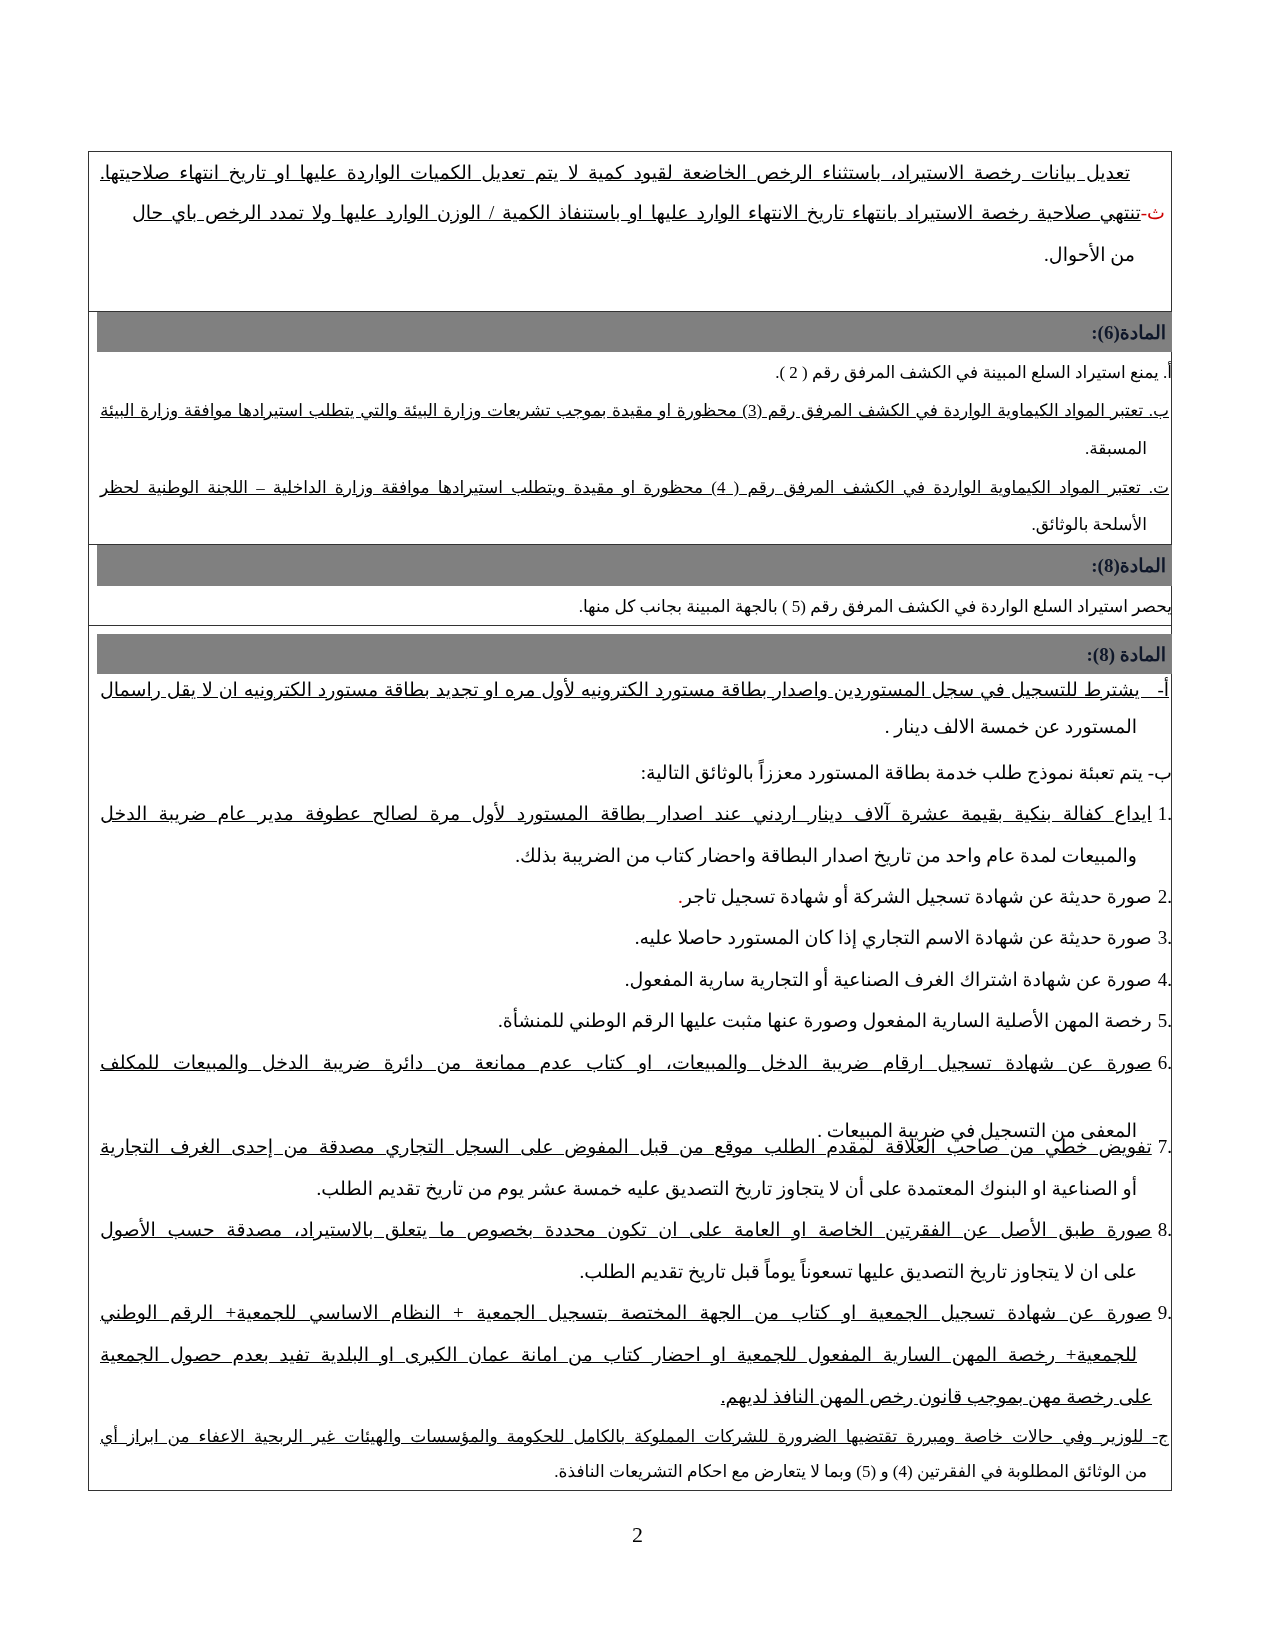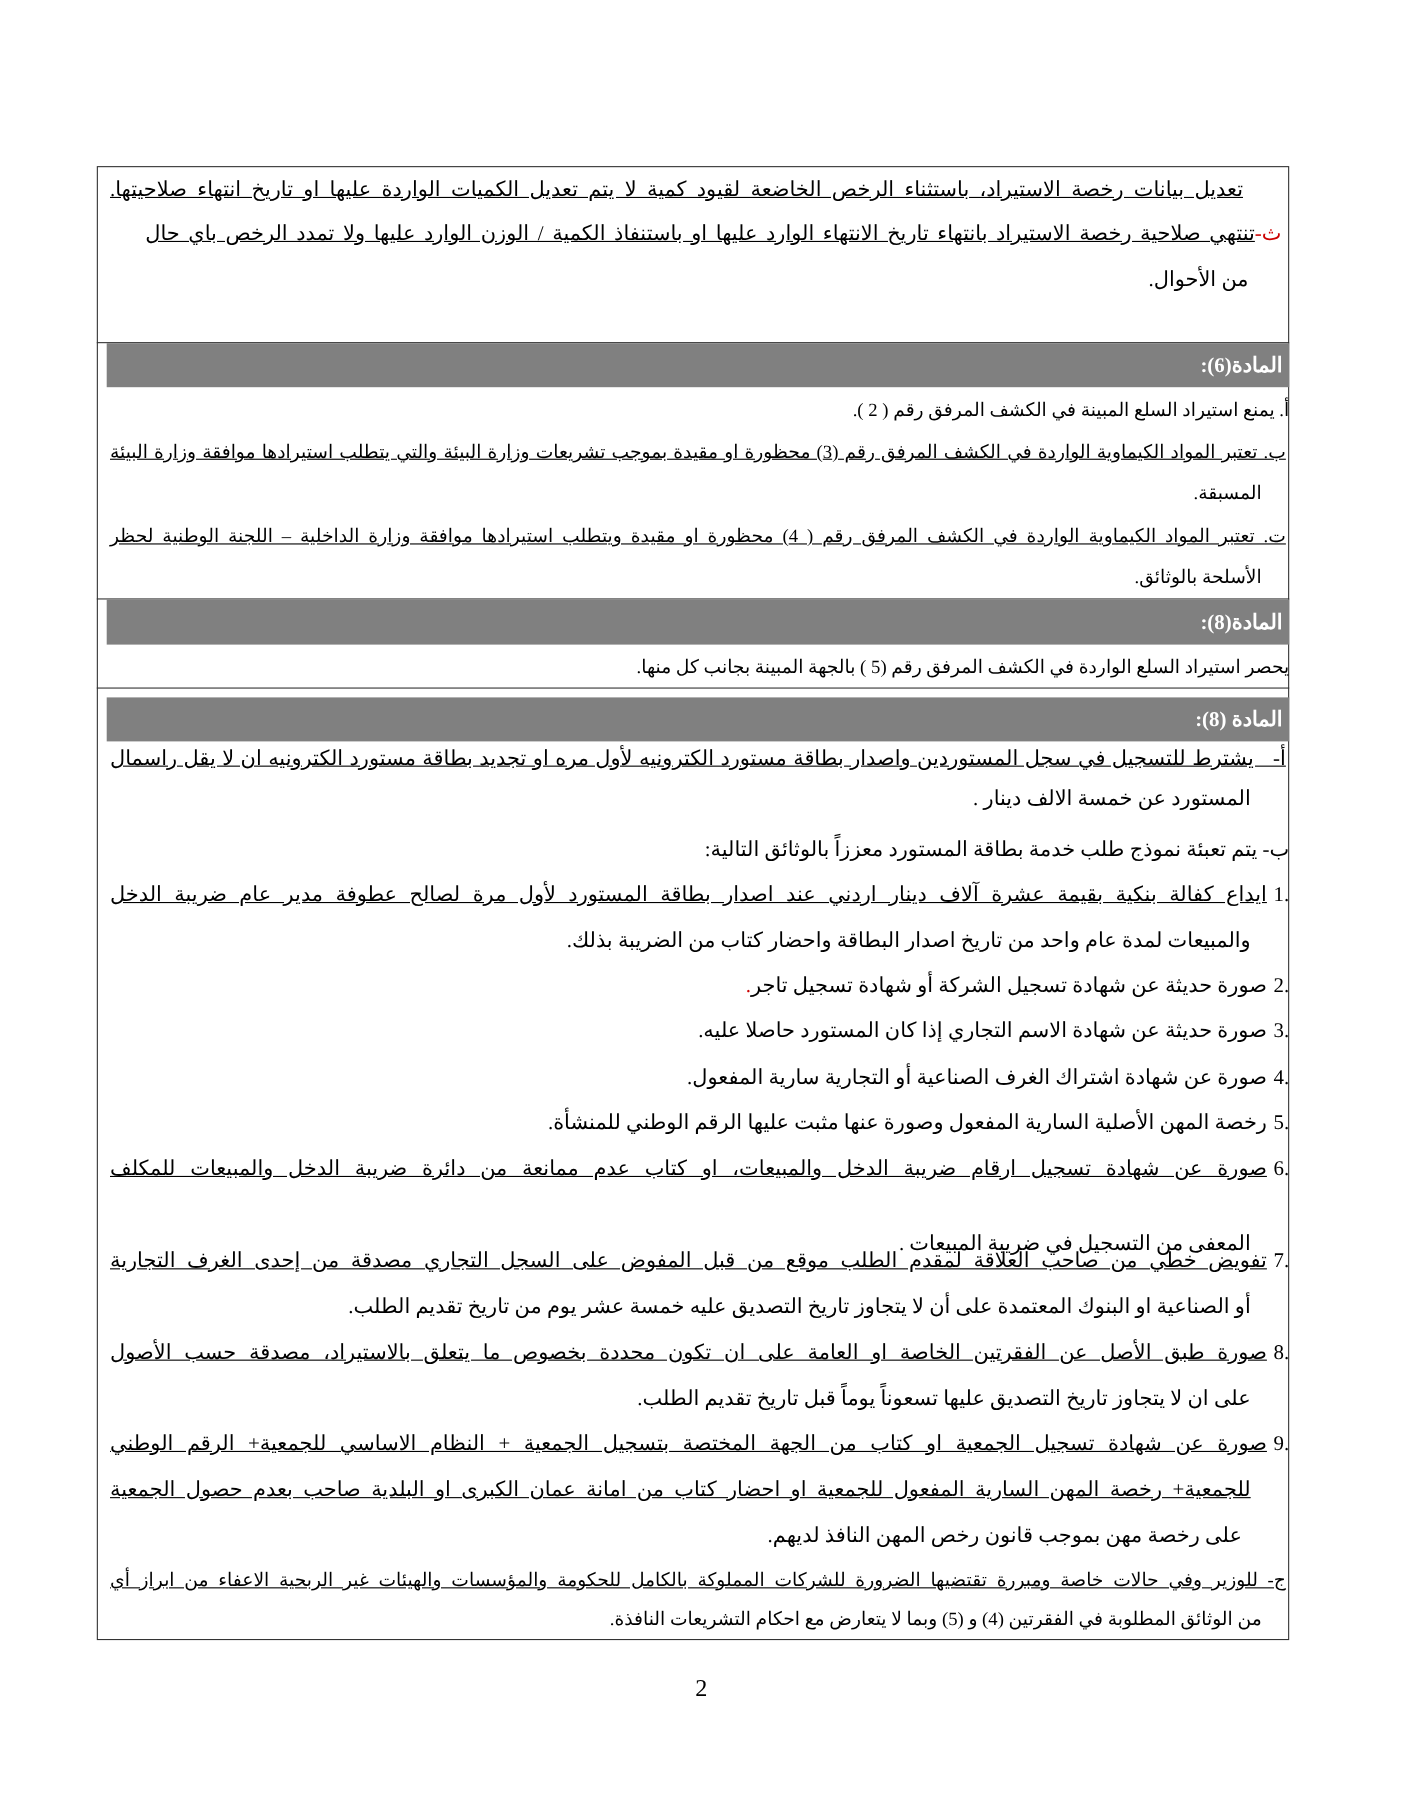--- a/index.html
+++ b/index.html
@@ -3,21 +3,21 @@
 <meta charset="utf-8">
 <style>
   html, body { margin: 0; padding: 0; background: #ffffff; }
   body { width: 1275px; height: 1650px; position: relative; overflow: hidden;
          font-family: "Liberation Serif", "DejaVu Serif", serif; color: #000; }
   .page-box { position: absolute; left: 88px; top: 151px; width: 1084px; height: 1340px;
               border: 1px solid #333; box-sizing: border-box; }
   .hline { position: absolute; left: 88px; width: 1084px; height: 0; border-top: 1px solid #333; }
   .header-bar { position: absolute; left: 97px; width: 1075px; background: #808080;
                 direction: rtl; box-sizing: border-box; padding-right: 6px;
-                font-weight: bold; font-size: 19px; display: flex; align-items: center; color: #ffffff; }
+                font-weight: bold; font-size: 19px; display: flex; align-items: center; color: #0f172a; }
   .line { position: absolute; direction: rtl; white-space: nowrap; font-size: 19px; line-height: 26px; }
   .small { font-size: 17px; }
   .jline { text-align: justify; text-align-last: justify; text-decoration: underline; }
   .red { color: #cc0000; }
   .pnum { position: absolute; top: 1522px; left: 0; width: 1275px; text-align: center; font-size: 22px; }
 </style>
 </head>
 <body>
 
 <div class="page-box"></div>
@@ -88,20 +88,20 @@
     <div class="line" style="top: 1176px; right: 138px;">أو الصناعية او البنوك المعتمدة على أن لا يتجاوز تاريخ التصديق عليه خمسة عشر يوم من تاريخ تقديم الطلب.</div>
     <div class="line" style="top: 1217px; display: flex; left: 100px; right: 103px;">
       <span style="direction: ltr; margin-left: 6px;">8.</span>
       <span class="jline" style="flex: 1 1 0%;">صورة طبق الأصل عن الفقرتين الخاصة او العامة على ان تكون محددة بخصوص ما يتعلق بالاستيراد، مصدقة حسب الأصول</span>
     </div>
     <div class="line" style="top: 1259px; right: 138px;">على ان لا يتجاوز تاريخ التصديق عليها تسعوناً يوماً قبل تاريخ تقديم الطلب.</div>
     <div class="line" style="top: 1300px; display: flex; left: 100px; right: 103px;">
       <span style="direction: ltr; margin-left: 6px;">9.</span>
       <span class="jline" style="flex: 1 1 0%;">صورة عن شهادة تسجيل الجمعية او كتاب من الجهة المختصة بتسجيل الجمعية + النظام الاساسي للجمعية+ الرقم الوطني</span>
     </div>
-    <div class="line jline" style="top: 1342px; right: 138px; left: 100px;">للجمعية+ رخصة المهن السارية المفعول للجمعية او احضار كتاب من امانة عمان الكبرى او البلدية صاحب بعدم حصول الجمعية</div>
-    <div class="line" style="top: 1384px; right: 146px;">على رخصة مهن بموجب قانون رخص المهن النافذ لديهم.</div>
+    <div class="line jline" style="top: 1342px; right: 138px; left: 100px;">للجمعية+ رخصة المهن السارية المفعول للجمعية او احضار كتاب من امانة عمان الكبرى او البلدية تفيد بعدم حصول الجمعية</div>
+    <div class="line" style="top: 1384px; right: 123px; text-decoration: underline;">على رخصة مهن بموجب قانون رخص المهن النافذ لديهم.</div>
   </div>
 
 <div class="line small jline" style="left:100px; width:1069px; top:1424px;">ج- للوزير وفي حالات خاصة ومبررة تقتضيها الضرورة للشركات المملوكة بالكامل للحكومة والمؤسسات والهيئات غير الربحية الاعفاء من ابراز أي</div>
 <div class="line small" style="right:128px; top:1459px;">من الوثائق المطلوبة في الفقرتين (4) و (5) وبما لا يتعارض مع احكام التشريعات النافذة.</div>
 
 <div class="pnum">2</div>
 
 </body></html>

